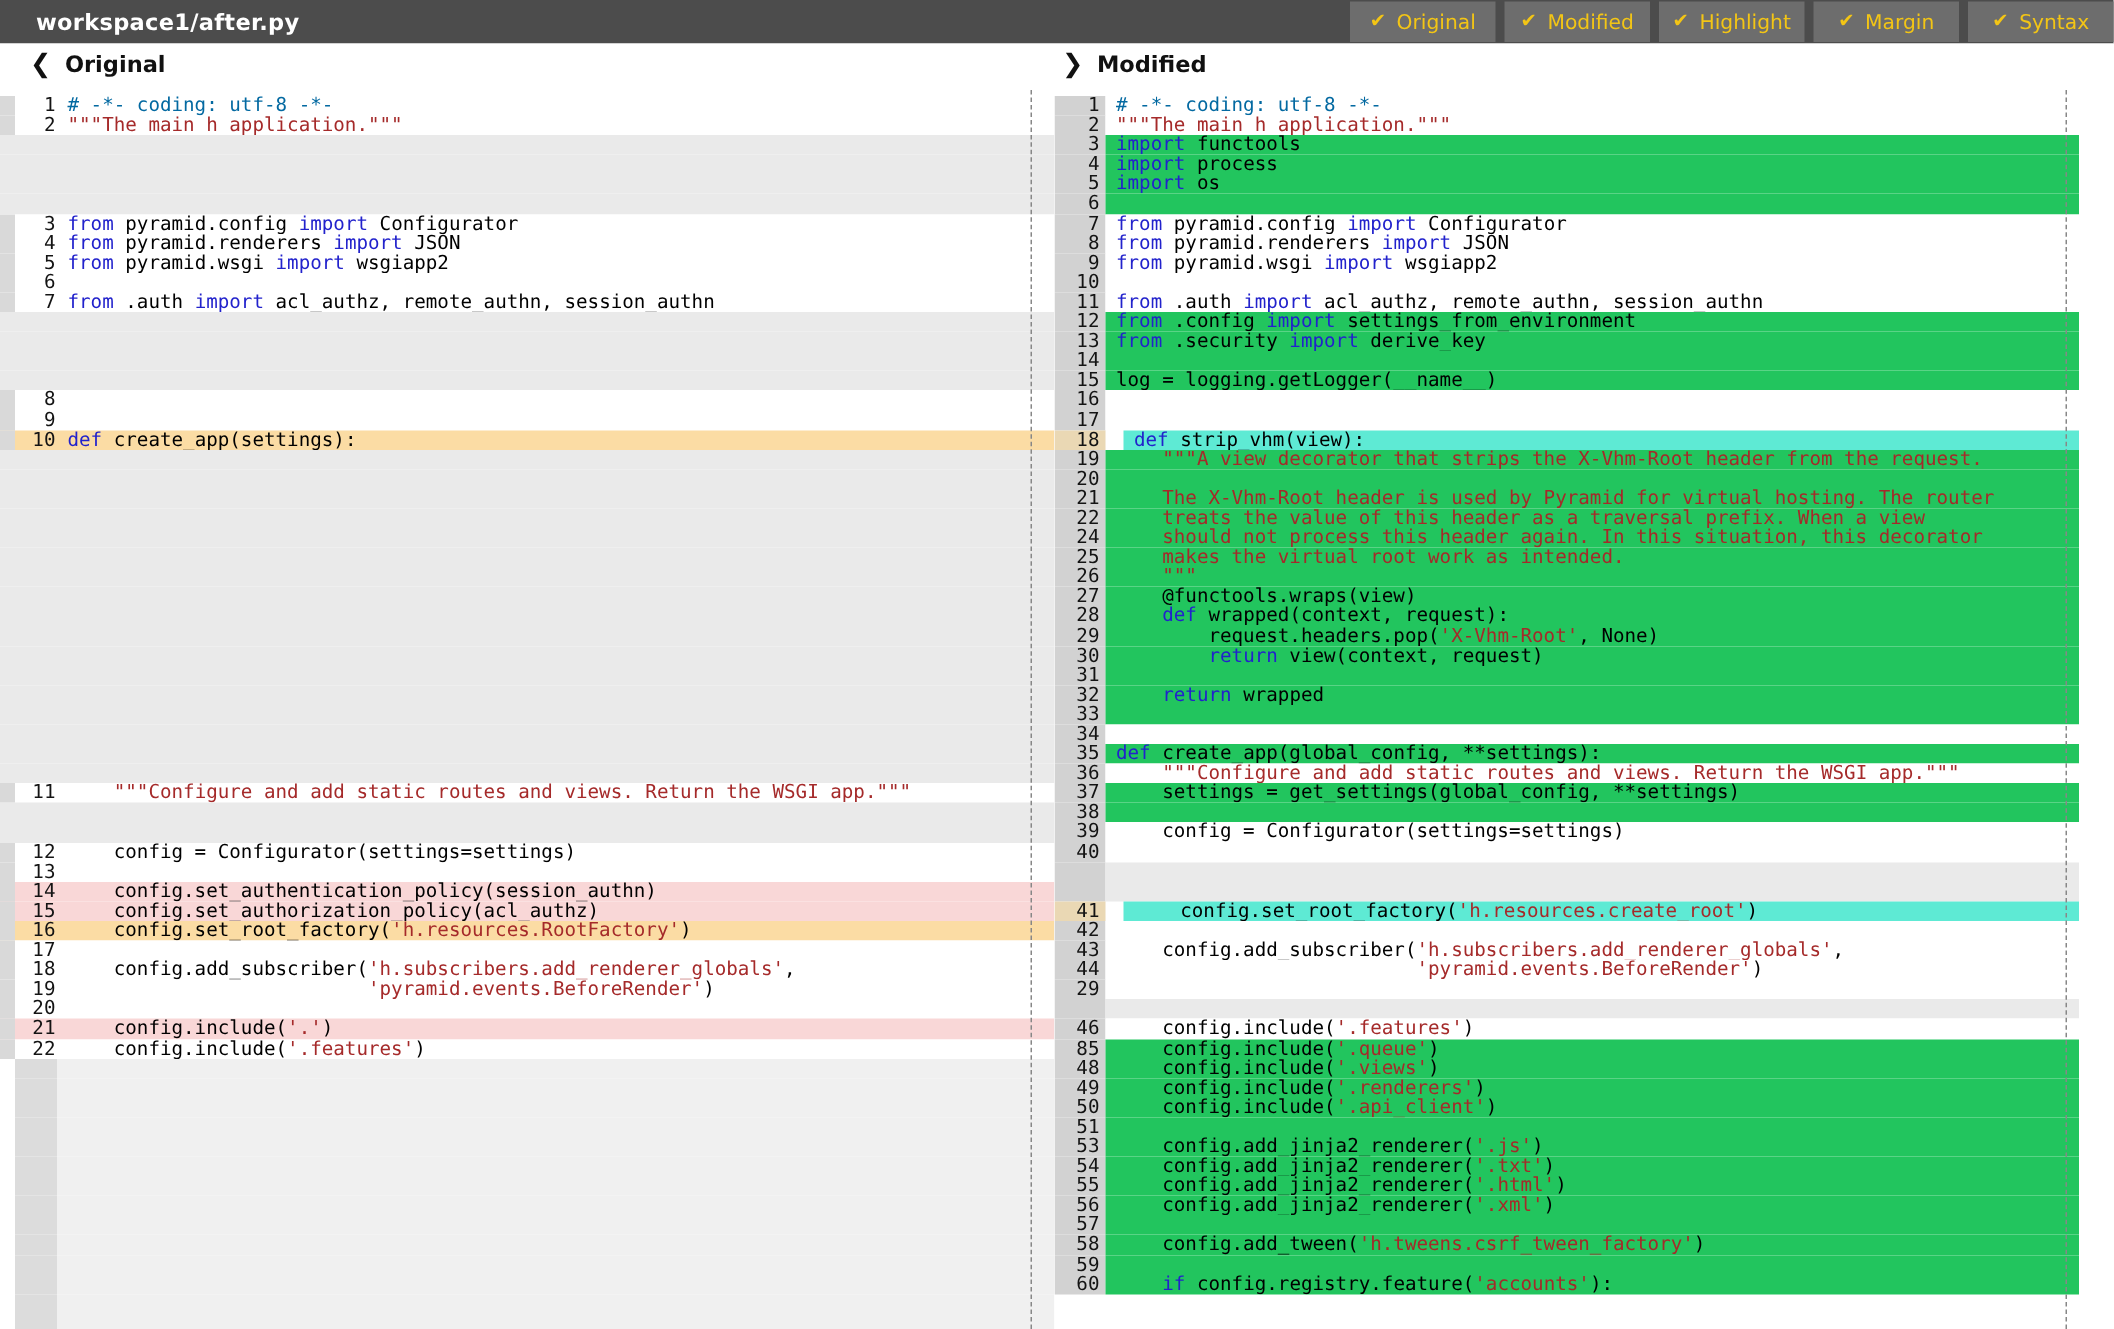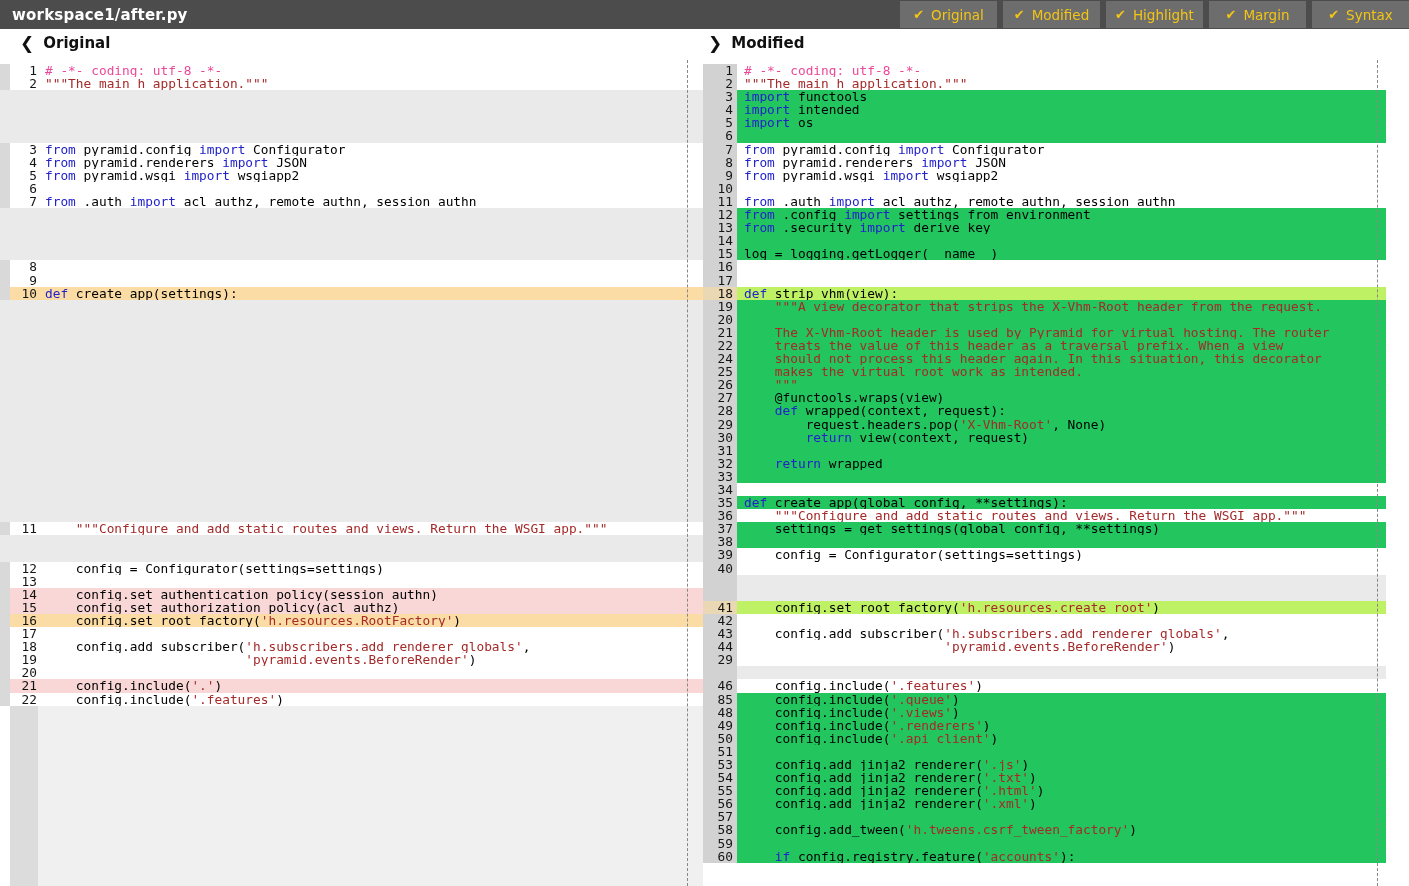--- a/index.html
+++ b/index.html
@@ -2,21 +2,21 @@
 <html><head>
 <meta charset="utf-8">
 <style>
   * { margin:0; padding:0; box-sizing:border-box; }
   html,body { width:1409px; height:886px; overflow:hidden; background:#ffffff;
               font-family:"DejaVu Sans", sans-serif; }
 
   
   .topbar { position:absolute; left:0; top:0; width:1409px; height:29px;
             background:#4c4c4c; display:flex; align-items:center; }
-  .title { color:#ffffff; font-size:15px; font-weight:bold; padding-left:12px;
+  .title { color:#ffffff; font-size:15px; font-weight:bold; padding-left:24px;
            letter-spacing:.2px; }
   .spacer { flex:1; }
   .tb-btn { width:97px; height:27px; margin-left:6px; background:#6d6d6d;
             color:#f3c515; font-size:13.5px; display:flex; align-items:center;
             justify-content:center; cursor:pointer; white-space:nowrap; }
   .tb-btn .chk { margin-right:7px; font-size:13px; }
 
   
   .paneheaders { position:absolute; left:0; top:29px; width:1409px; height:31px;
                  background:#ffffff; }
@@ -46,34 +46,34 @@
   .panel-left .row.bg-eof  { background:#ffffff; }
   .panel-left .row.bg-eof .strip { background:#ffffff; }
   .panel-left .row.bg-eof .num   { background:#dcdcdc; }
   .panel-left .row.bg-eof .code  { background:#f0f0f0; }
 
   
   .gut { width:34px; flex:none; text-align:right; color:#141414;
          background:#d2d2d2; padding-right:4px; }
   .panel-right .row .code           { background:#ffffff; }
   .panel-right .row.bg-add  .code   { background:#22c55e; }
-  .panel-right .row.bg-chg  .code   { background:#bef264; }
+  .panel-right .row.bg-chg  .code   { background:#5eead4;margin-left:12px; }
   .panel-right .row.bg-fill .code   { background:#eaeaea; }
   .panel-right .row.bg-chg  .gut    { background:#ead8b4; }
 
   
   .margin-line { position:absolute; top:0; bottom:0; width:0;
                  border-left:1px dashed #878787; z-index:3; }
   .panel-left  .margin-line { left:687px; }
   .panel-right .margin-line { left:674px; }
 
   
   .tk-k { color:#2222cc; }
   .tk-s { color:#a52a2a; }
-  .tk-c { color:#ec4899; }
+  .tk-c { color:#0369a1; }
   .tk-t { color:#000000; }
 </style>
 </head>
 <body>
 
 <div class="topbar">
   <div class="title">workspace1/after.py</div>
   <div class="spacer"></div>
   <div class="tb-btn">
     <span class="chk">✔</span>
@@ -438,21 +438,21 @@
       <div class="row bg-none">
         <span class="gut">2</span>
         <span class="code"><span class="tk-s">"""The main h application."""</span></span>
       </div>
       <div class="row bg-add">
         <span class="gut">3</span>
         <span class="code"><span class="tk-k">import</span><span class="tk-t"> functools</span></span>
       </div>
       <div class="row bg-add">
         <span class="gut">4</span>
-        <span class="code"><span class="tk-k">import</span><span class="tk-t"> intended</span></span>
+        <span class="code"><span class="tk-k">import</span><span class="tk-t"> process</span></span>
       </div>
       <div class="row bg-add">
         <span class="gut">5</span>
         <span class="code"><span class="tk-k">import</span><span class="tk-t"> os</span></span>
       </div>
       <div class="row bg-add">
         <span class="gut">6</span>
         <span class="code"></span>
       </div>
       <div class="row bg-none">

